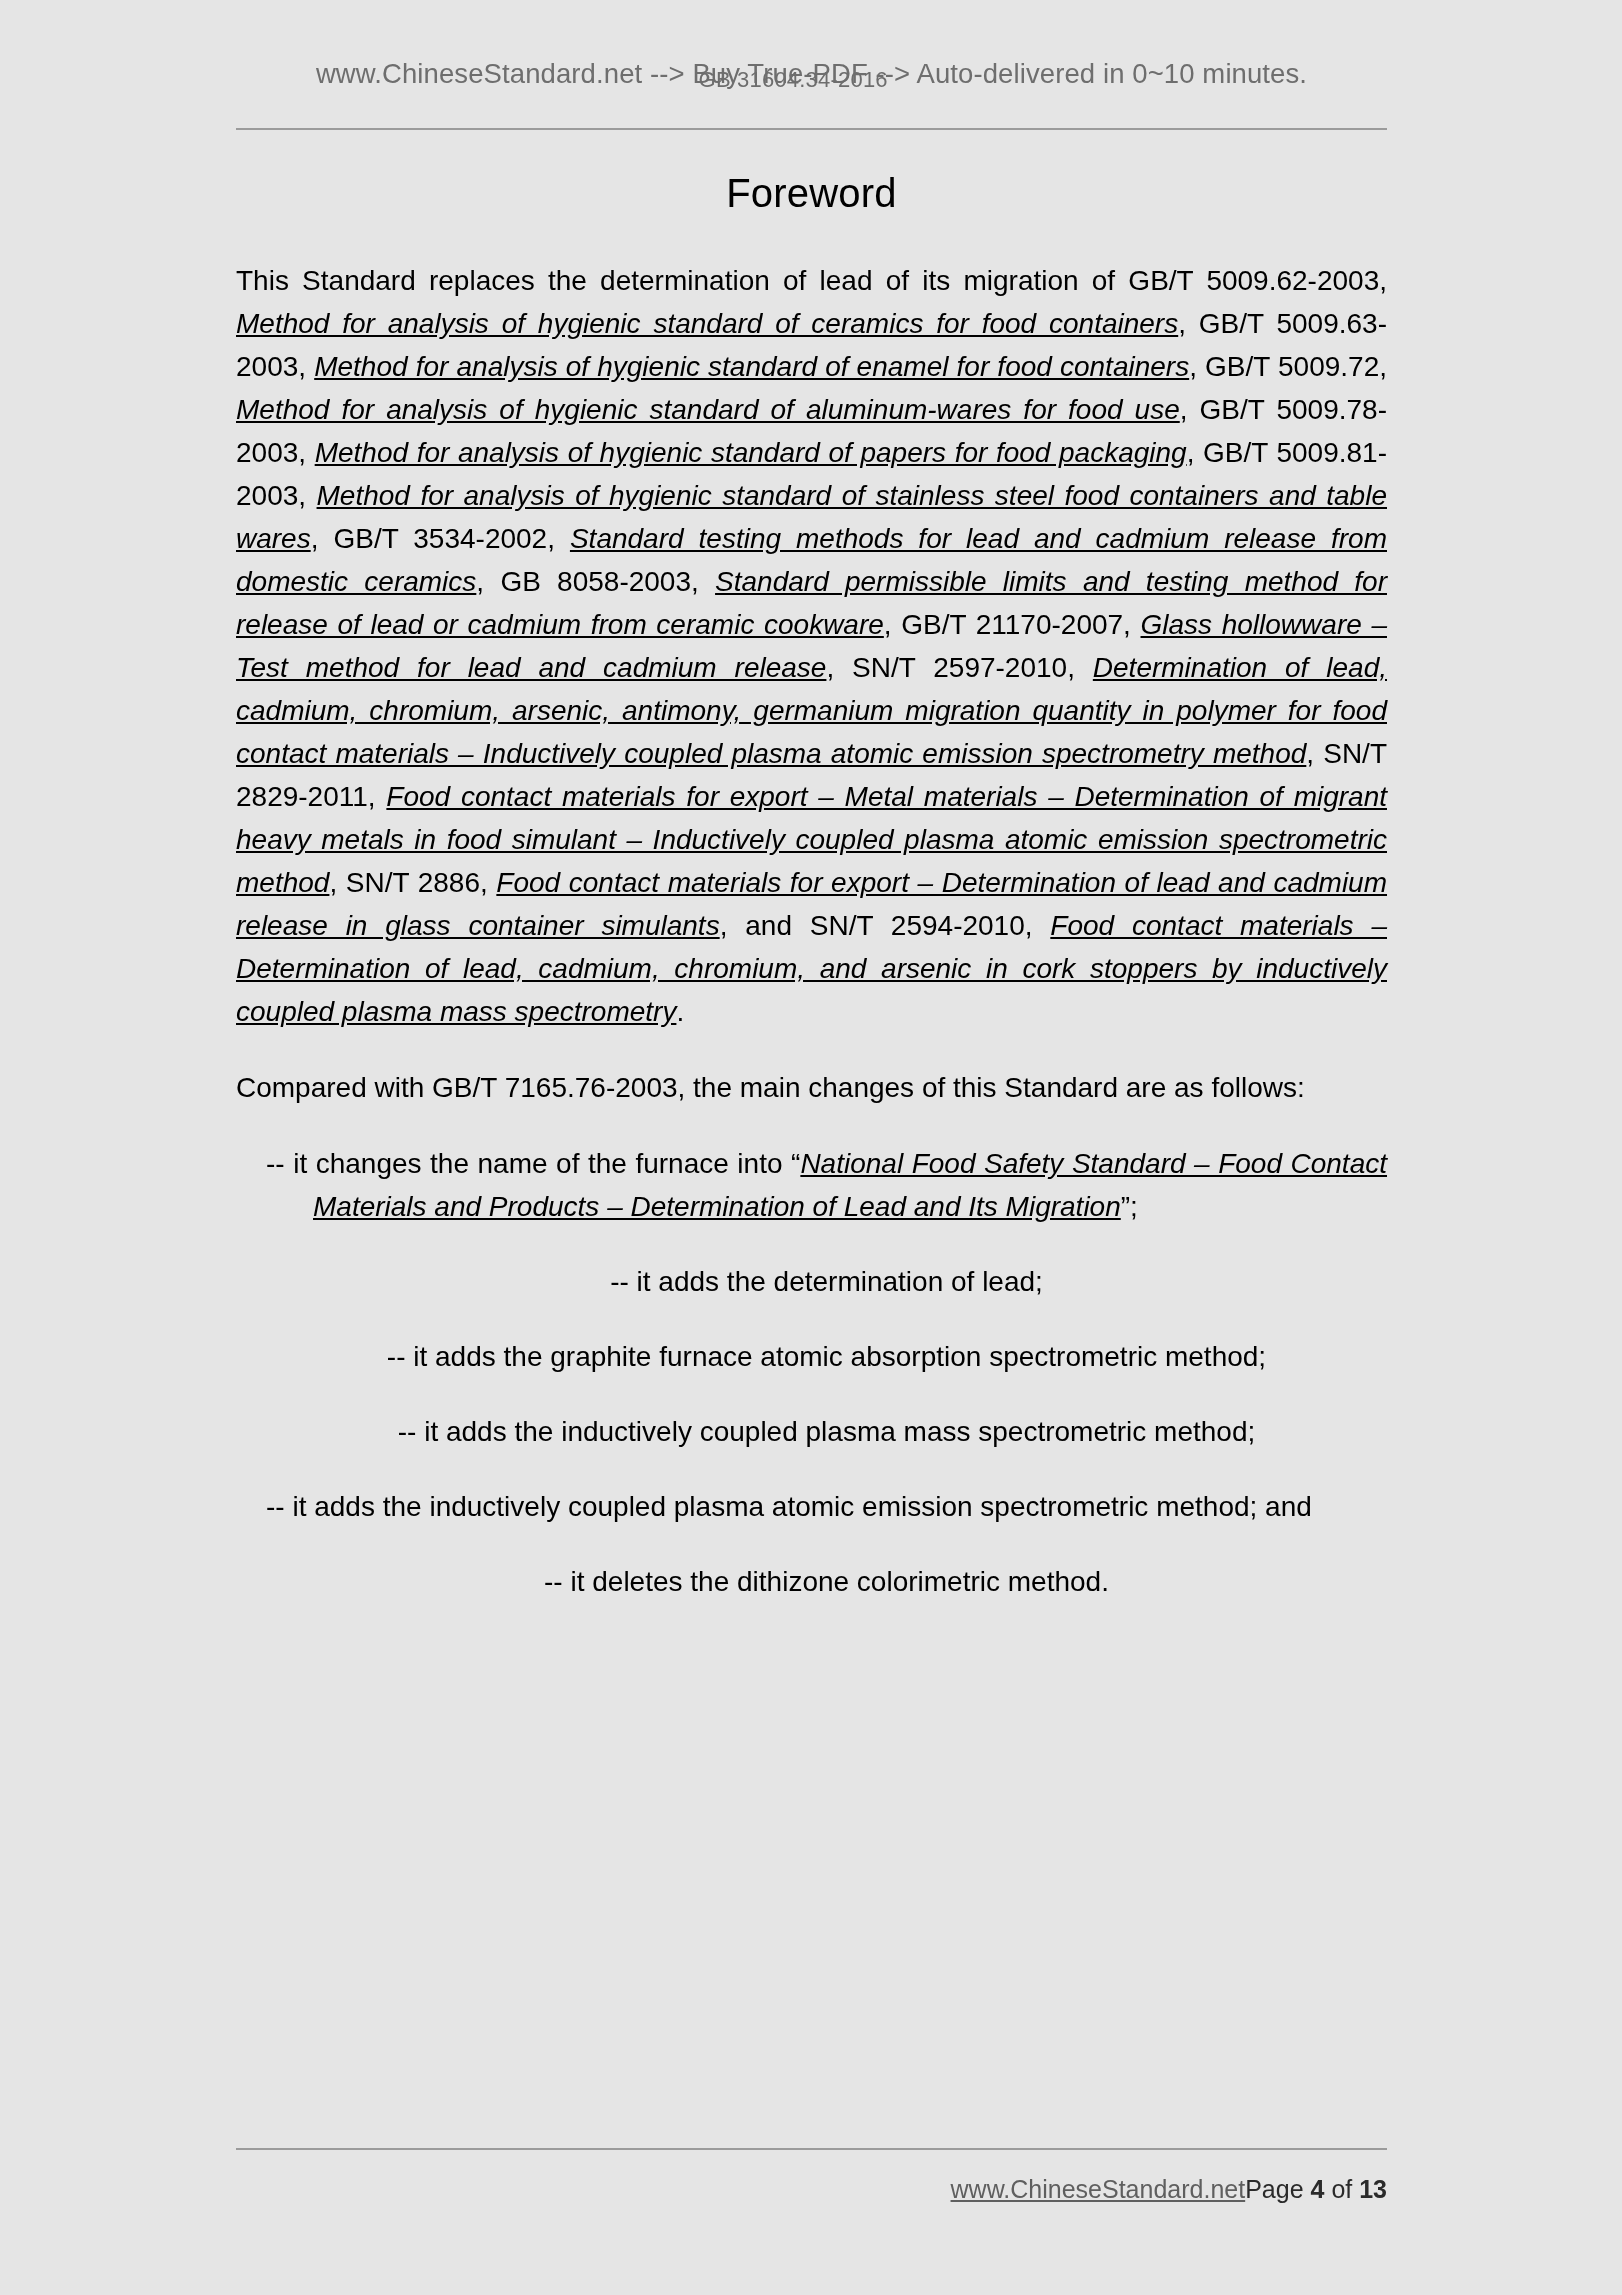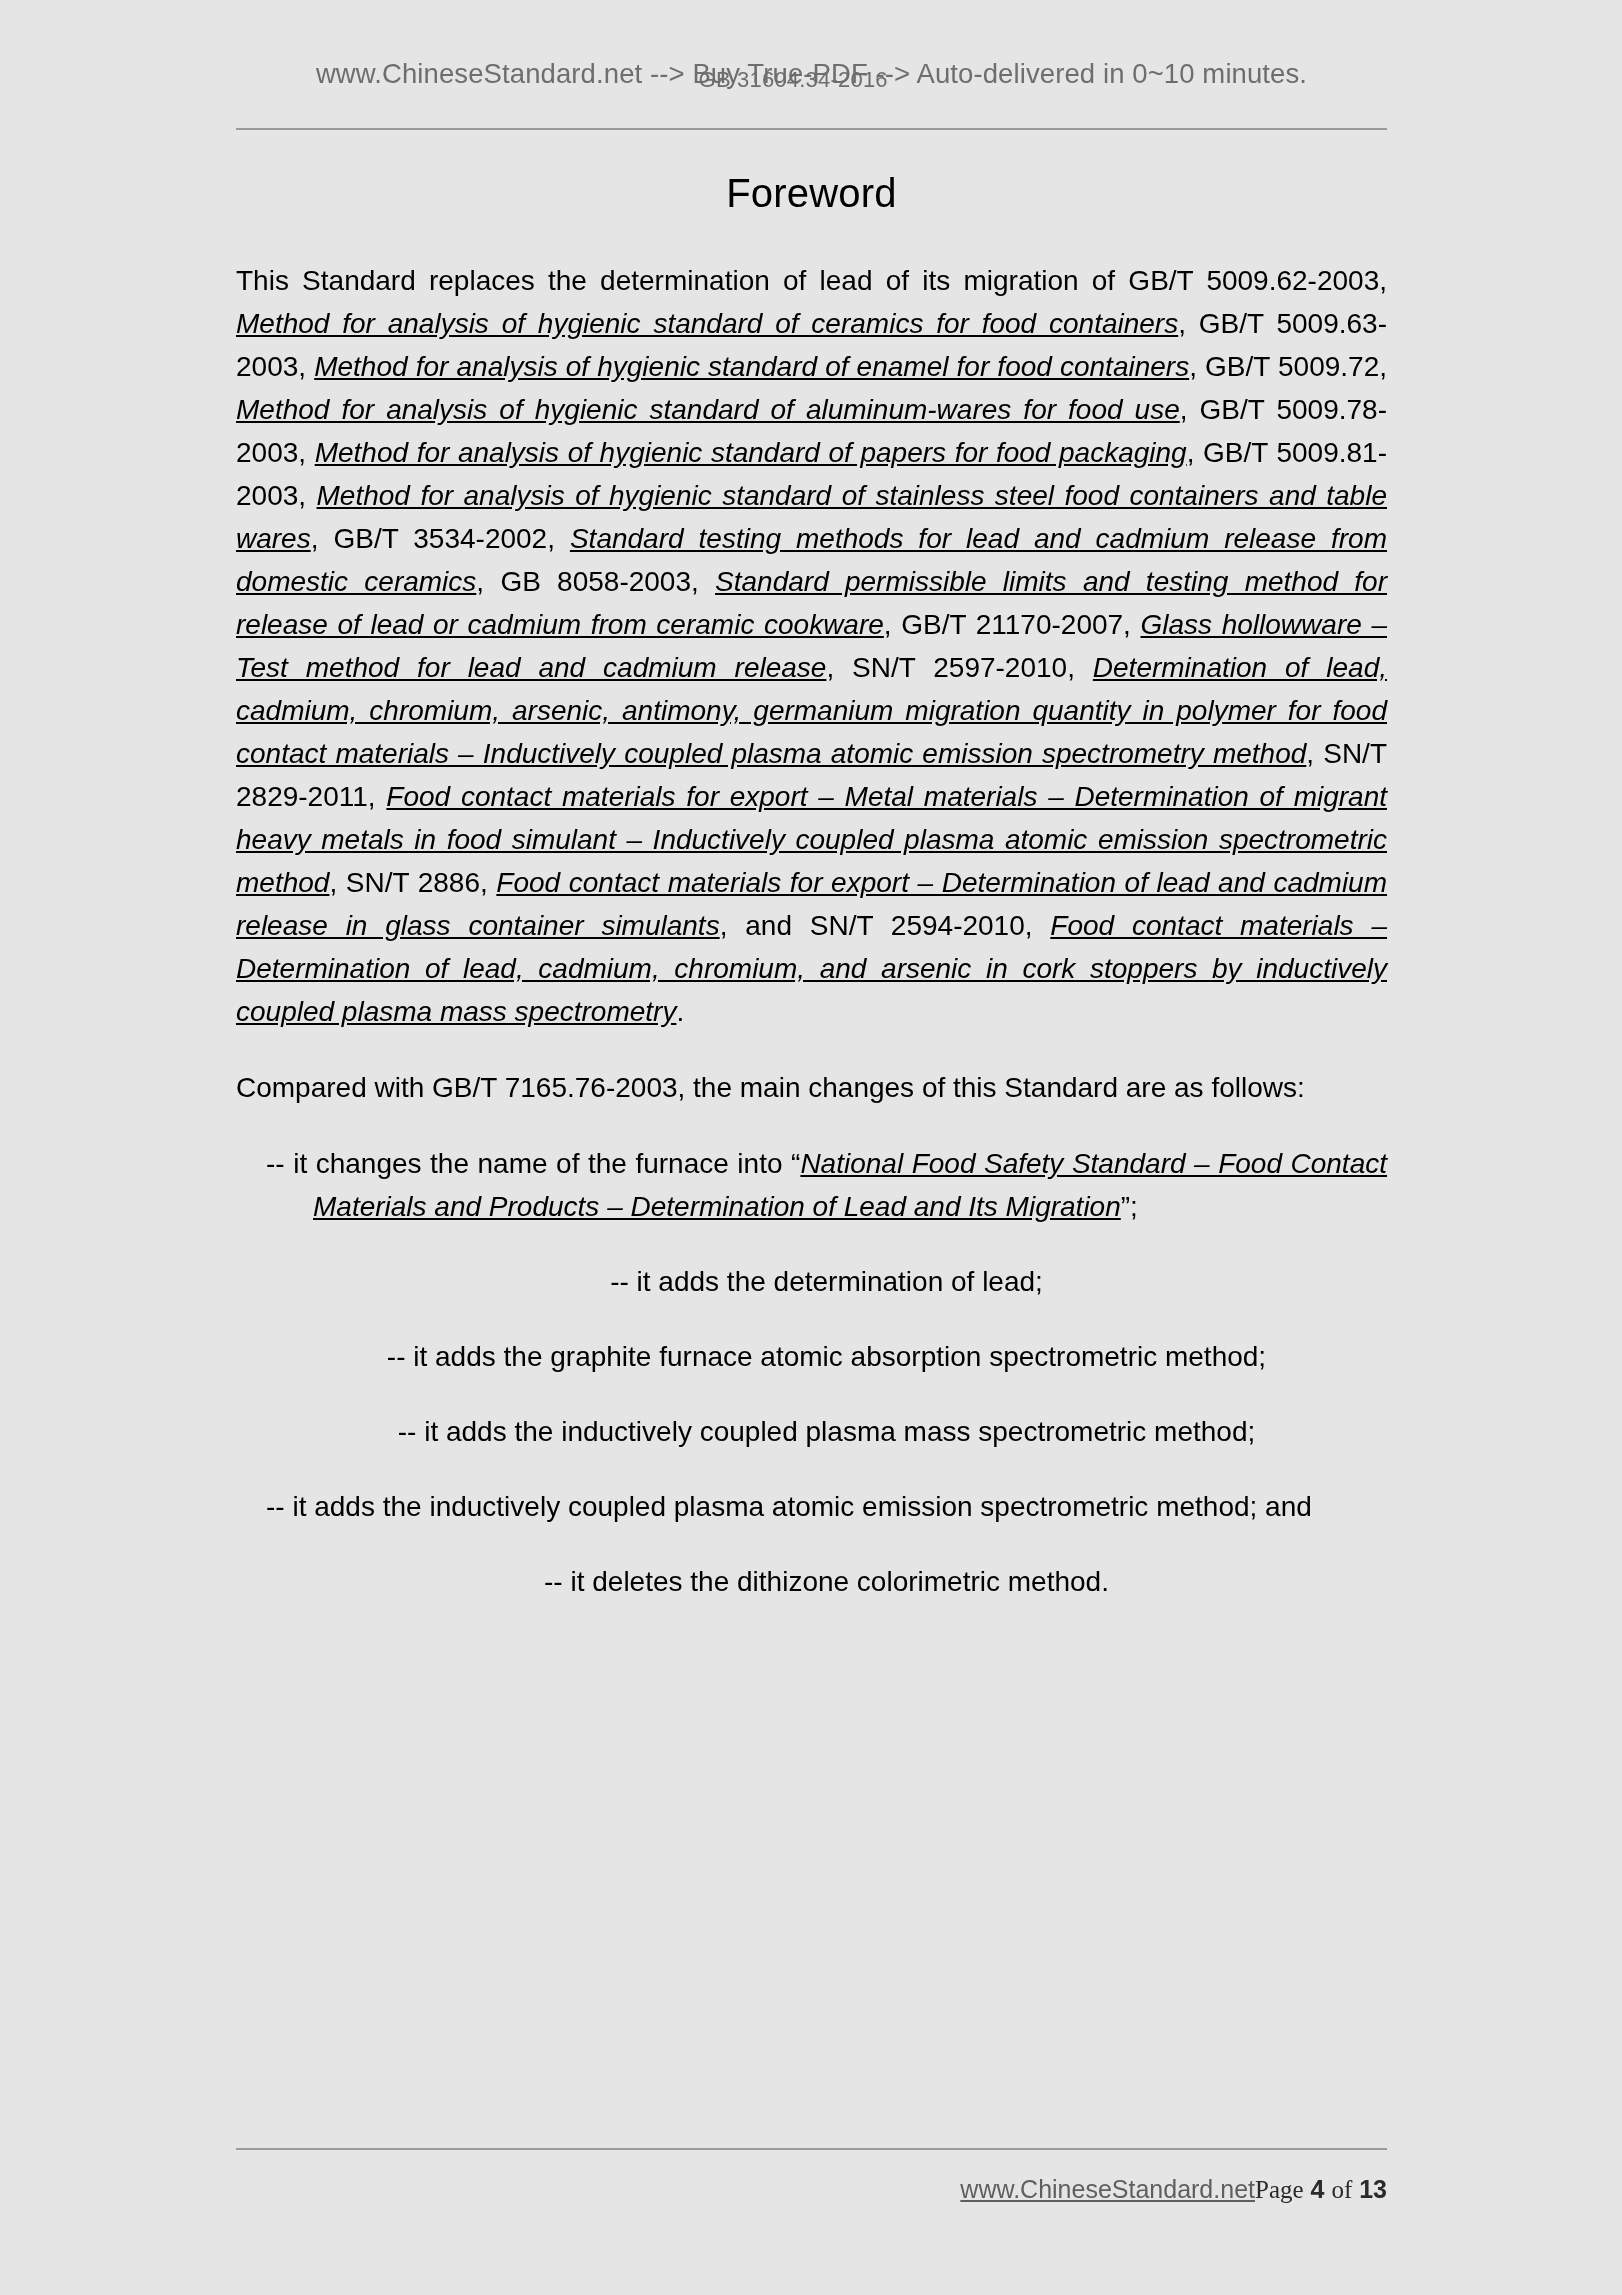--- a/index.html
+++ b/index.html
@@ -154,21 +154,20 @@
     font-size: 25px;
     color: #2a2a2a;
     white-space: nowrap;
   }
   .footer-page .num {
     font-weight: bold;
   }
   .footer-page .lbl,
   .footer-page .of {
     font-weight: normal;
-    font-family: Liberation Serif, serif;
   }
 </style>
 </head>
 <body>
 
 <div class="page">
 
   <div class="page-header">
     <div class="header-text-wrap">
       <span class="header-promo">www.ChineseStandard.net --&gt; Buy True-PDF --&gt; Auto-delivered in 0~10 minutes.</span>

